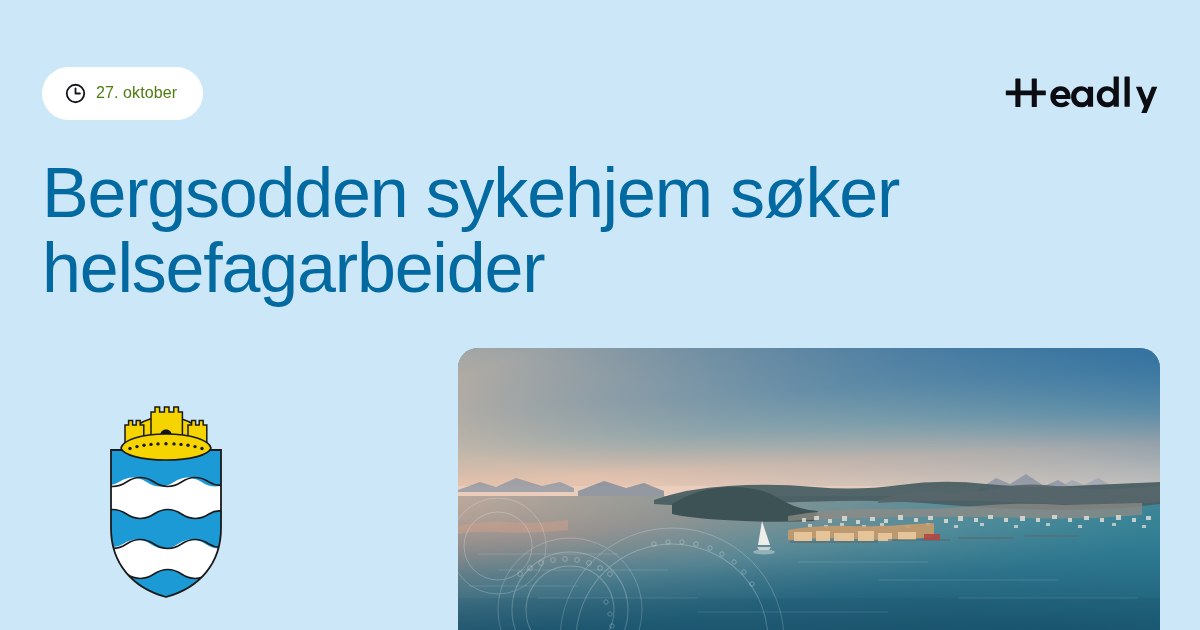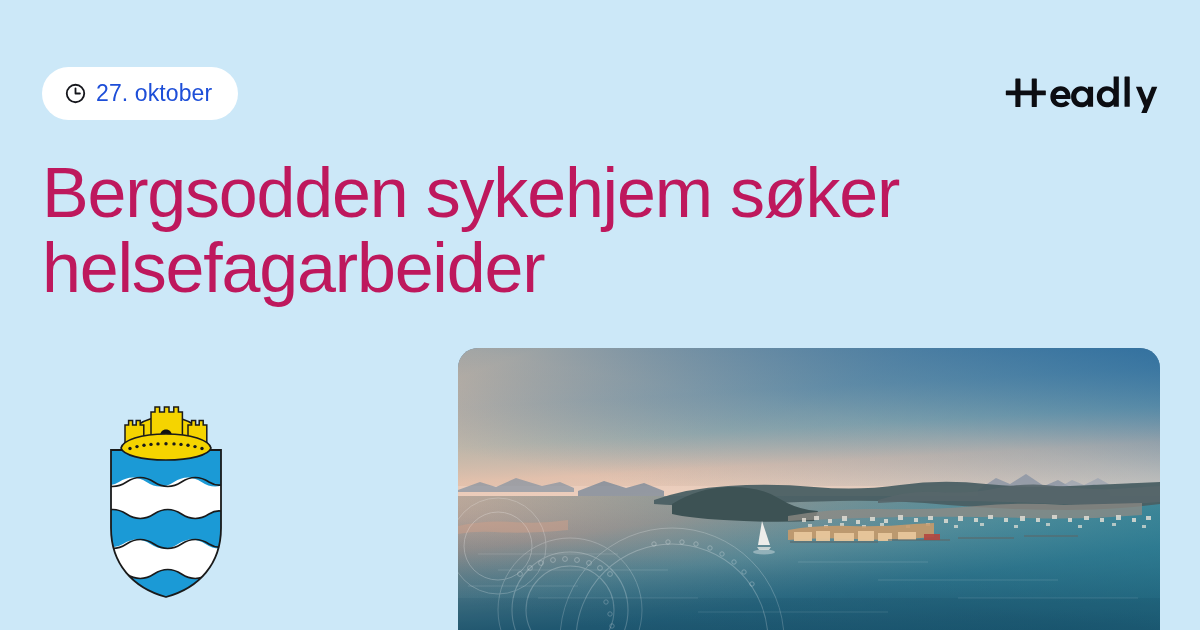--- a/index.html
+++ b/index.html
@@ -46,22 +46,22 @@
   }
 
   .clock-icon {
     width: 23px;
     height: 23px;
     display: block;
     flex: 0 0 auto;
   }
 
   .date-text {
-    font-size: 23px;
-    color: #1d4ed8;
+    font-size: 16px;
+    color: #4d7c0f;
     letter-spacing: .1px;
     white-space: nowrap;
     line-height: 1;
   }
 
   
   .logo {
     display: flex;
     align-items: center;
     height: 44px;
@@ -70,21 +70,21 @@
 
   
   .headline {
     position: absolute;
     left: 42px;
     top: 156px;
     width: 1040px;
     font-size: 70px;
     line-height: 1.07;
     font-weight: 400;
-    color: #be185d;
+    color: #0369a1;
     letter-spacing: -1.2px;
   }
 
   
   .coat-of-arms {
     position: absolute;
     left: 103px;
     top: 398px;
     width: 126px;
     height: 206px;

